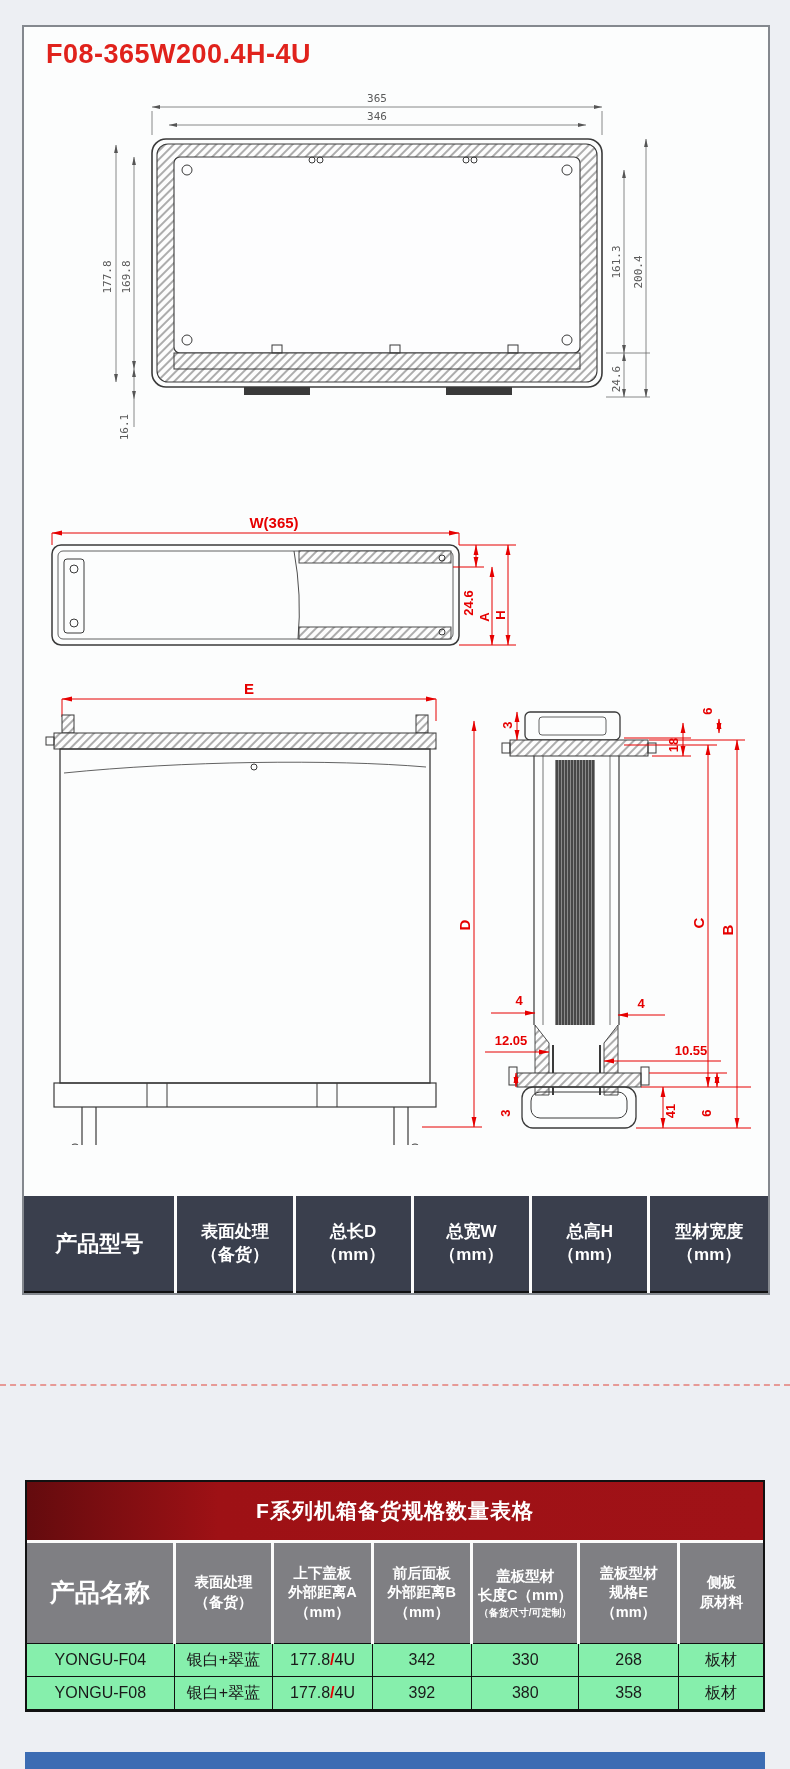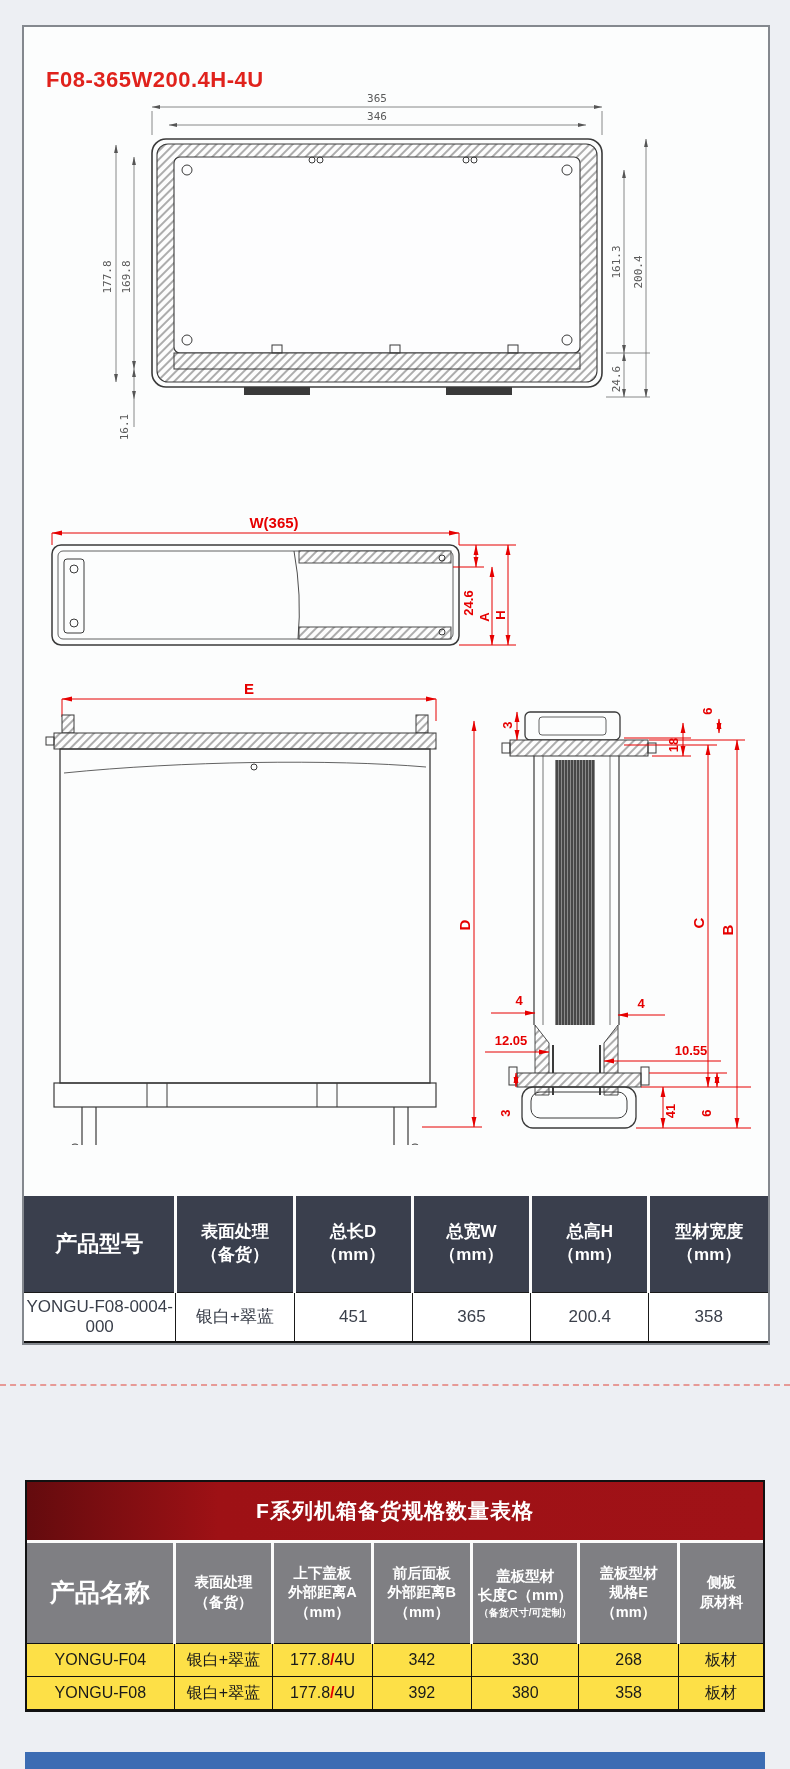--- a/index.html
+++ b/index.html
@@ -2,21 +2,21 @@
 <html><head>
 <meta charset="utf-8">
 <style>
   * { margin:0; padding:0; box-sizing:border-box; }
   html,body { width:790px; height:1769px; background:#edeff3; font-family:"Liberation Sans", sans-serif; overflow:hidden; }
   .page { position:relative; width:790px; height:1769px; }
 
   
   .panel { position:absolute; left:22px; top:25px; width:748px; background:#fcfdfd; border:2px solid #84888e; }
   .draw-area { position:relative; width:744px; height:1168px; background:#fcfdfd; }
-  .page-title { position:absolute; left:22px; top:40px; font-size:22px; font-weight:bold; color:#e0221c; letter-spacing:0.5px; }
+  .page-title { position:absolute; left:22px; top:12px; font-size:27px; font-weight:bold; color:#e0221c; letter-spacing:0.5px; }
   .draw-area svg { position:absolute; }
 
   svg text.dim  { font-family:"DejaVu Sans Mono", monospace; font-size:11px; fill:#5a5a5a; }
   svg text.rdim { font-family:"Liberation Sans", sans-serif; font-size:13px; font-weight:bold; fill:#e60000; }
   svg text.rbig { font-family:"Liberation Sans", sans-serif; font-size:15px; font-weight:bold; fill:#e60000; }
   svg .ln  { stroke:#3a3a3a; fill:none; }
   svg .dl  { stroke:#6a6a6a; stroke-width:0.8; fill:none; }
   svg .rl  { stroke:#e60000; stroke-width:1; fill:none; }
 
   
@@ -30,21 +30,21 @@
   
   .dashed-sep { position:absolute; left:0; top:1384px; width:790px; border-top:2px dashed #e79a96; }
 
   
   .stock-wrap { position:absolute; left:25px; top:1480px; width:740px; border:2px solid #111; }
   .stock-title { height:58px; background:linear-gradient(90deg,#640b0e 0%,#9e1115 26%,#a01217 100%); color:#fff; font-size:21px; font-weight:bold; display:flex; align-items:center; justify-content:center; letter-spacing:1px; }
   .stock-table { width:100%; border-collapse:collapse; table-layout:fixed; }
   .stock-table th { background:#7f7f83; color:#fff; font-weight:bold; font-size:14.5px; height:102px; border-left:3px solid #fbfbfb; border-top:3px solid #fbfbfb; text-align:center; line-height:1.35; padding:2px 1px; }
   .stock-table th:first-child { border-left:none; font-size:25px; }
   .stock-table th .h3 { font-size:10px; font-weight:bold; }
-  .stock-table td { background:#fde047; color:#1a1a1a; font-size:16px; text-align:center; height:33px; border:1px solid #111; }
+  .stock-table td { background:#86efac; color:#1a1a1a; font-size:16px; text-align:center; height:33px; border:1px solid #111; }
   .stock-table tr.data:first-child td { border-top:2px solid #111; }
   .stock-table td:first-child { border-left:none; }
   .stock-table td:last-child { border-right:none; }
   .red-slash { color:#e60000; font-weight:bold; }
 
   
   .footer-bar { position:absolute; left:25px; top:1752px; width:740px; height:17px; background:#3c6cb3; }
 </style>
 </head>
 <body>
@@ -273,28 +273,20 @@
               <div>（mm）</div>
             </th>
         <th>
               <div>总高H</div>
               <div>（mm）</div>
             </th>
         <th>
               <div>型材宽度</div>
               <div>（mm）</div>
             </th>
-      </tr>
-      <tr>
-        <td>YONGU-F08-0004-000</td>
-        <td>银白+翠蓝</td>
-        <td>451</td>
-        <td>365</td>
-        <td>200.4</td>
-        <td>358</td>
       </tr>
     </tbody>
       </table>
   </div>
 
   <div class="dashed-sep"></div>
 
   <div class="stock-wrap">
     <div class="stock-title">F系列机箱备货规格数量表格</div>
     <table class="stock-table">

